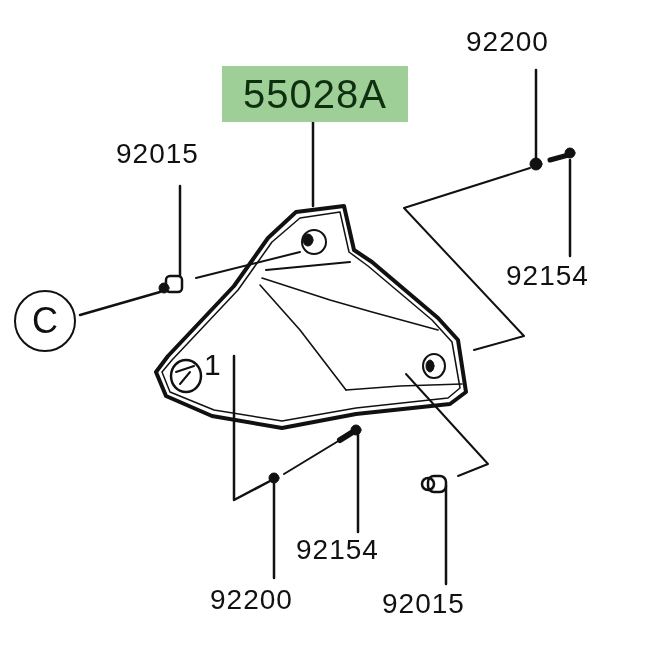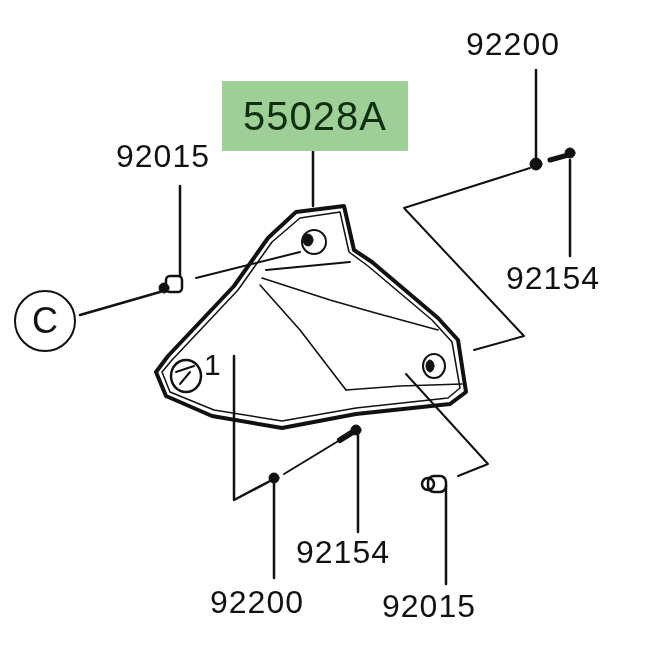--- a/index.html
+++ b/index.html
@@ -1,29 +1,29 @@
 <!DOCTYPE html>
 <html><head>
 <meta charset="utf-8">
 <style>
   html, body { margin: 0; padding: 0; background: #ffffff; }
   .canvas { position: relative; width: 660px; height: 660px; background: #ffffff; overflow: hidden; }
   .canvas svg { position: absolute; left: 0; top: 0; }
   .label {
     position: absolute;
     font-family: "Liberation Sans", sans-serif;
-    font-size: 32px;
+    font-size: 28px;
     color: #111111;
     letter-spacing: 1px;
     line-height: 1;
     white-space: nowrap;
   }
   .main-label {
     position: absolute;
-    left: 222px; top: 81px; width: 186px; height: 70px;
+    left: 222px; top: 66px; width: 186px; height: 56px;
     background: #9dcf96;
     display: flex; align-items: center; justify-content: center;
   }
   .main-label span {
     font-family: "Liberation Sans", sans-serif;
     font-size: 40px; color: #0f3010; letter-spacing: 1px; line-height: 1;
   }
   .ref-circle {
     position: absolute; left: 14px; top: 290px; width: 62px; height: 62px;
     border: 2.5px solid #111; border-radius: 50%; box-sizing: border-box;

